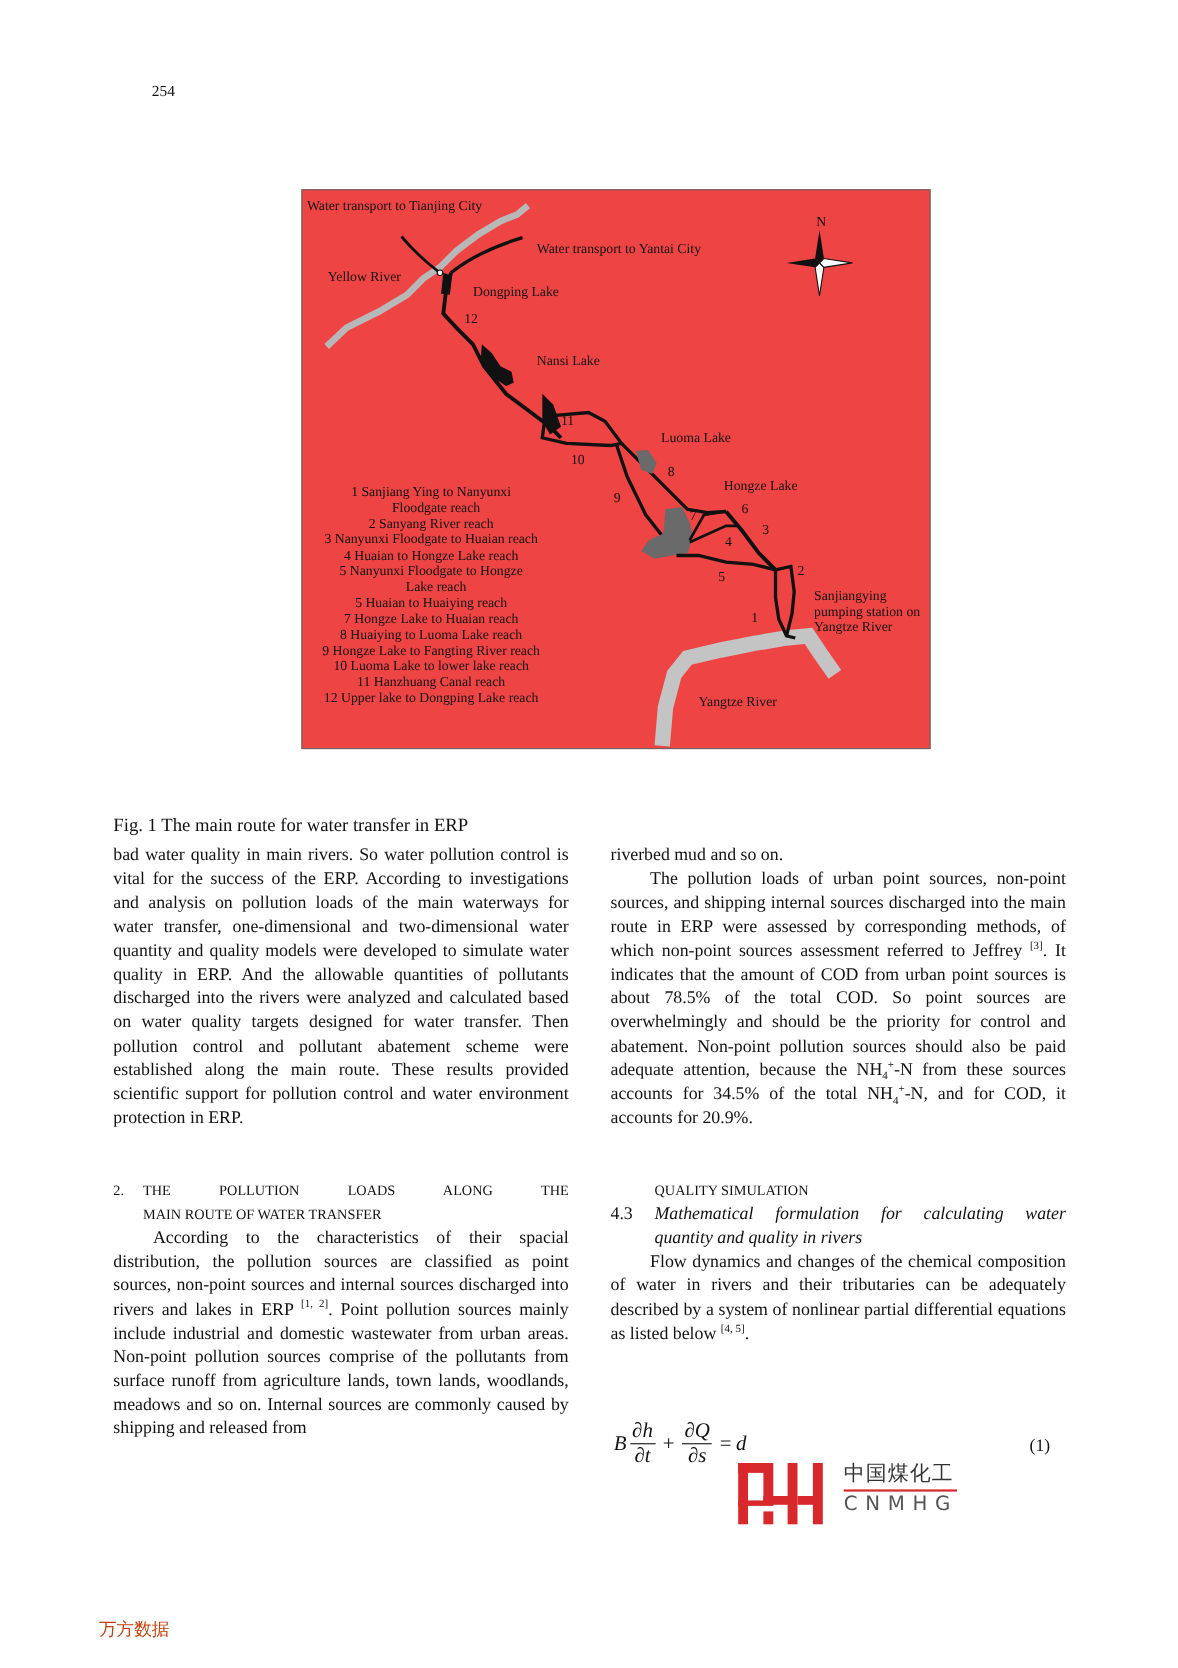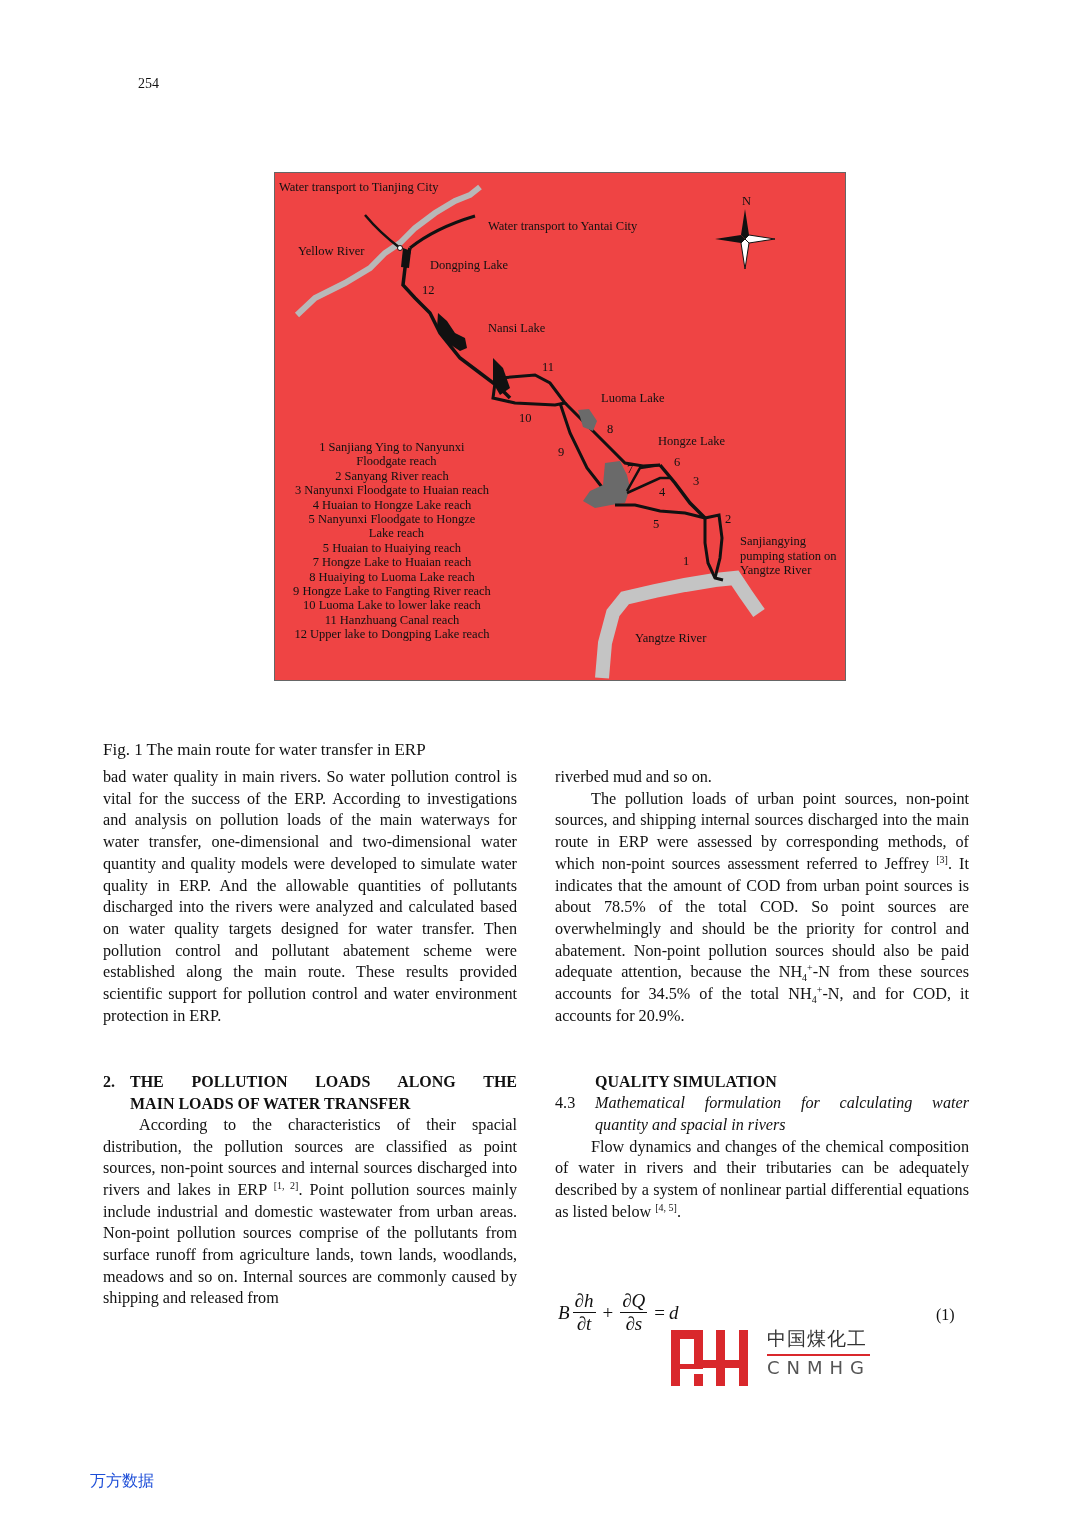--- a/index.html
+++ b/index.html
@@ -13,21 +13,21 @@
   .map-num { position: absolute; font-size: 12.5px; line-height: 14px; }
   .legend { position: absolute; left: 18px; top: 267px; font-size: 12.5px; line-height: 14.4px; }
   .legend div { white-space: nowrap; text-align: center; }
   .legend .indent { padding-left: 9px; }
   .caption { position: absolute; left: 103px; top: 740px; font-size: 17px; }
   .col { position: absolute; width: 414px; font-size: 16.2px; line-height: 21.7px; text-align: justify; }
   .col-left { left: 103px; top: 767px; }
   .col-right { left: 555px; top: 767px; }
   .col p { margin: 0; }
   .col .indent { text-indent: 36px; }
-  .heading { font-weight: bold; font-size: 16px; line-height: 21.7px; }
+  .heading { font-weight: normal; font-size: 13px; line-height: 21.7px; }
   .heading .num { display: inline-block; width: 27px; }
   .heading .cont { padding-left: 27px; }
   .sub-heading .num { display: inline-block; width: 40px; font-style: normal; }
   .sub-heading .txt { font-style: italic; }
   .sub-heading .cont { padding-left: 40px; font-style: italic; }
   sup { font-size: 10px; line-height: 0; }
   sub { font-size: 10px; line-height: 0; }
   .equation { position: absolute; left: 558px; top: 1290px; font-size: 19px; font-style: italic;
               display: flex; align-items: center; }
   .frac { display: inline-flex; flex-direction: column; align-items: center; margin: 0 3px; }
@@ -35,21 +35,21 @@
   .frac .d { line-height: 22px; }
   .op { font-style: normal; margin: 0 4px; }
   .eq-number { position: absolute; left: 936px; top: 1306px; font-size: 16px; }
   .watermark-logo { position: absolute; left: 671px; top: 1326px; width: 200px; height: 60px; }
   .logo-cn { position: absolute; left: 96px; top: 0; font-family: "DejaVu Sans", sans-serif;
              font-size: 19px; color: #333; letter-spacing: 1px; }
   .logo-line { position: absolute; left: 96px; top: 28px; width: 103px; height: 2px; background: #d9282c; }
   .logo-en { position: absolute; left: 96px; top: 31px; font-family: "DejaVu Sans", sans-serif;
              font-size: 18px; color: #555; letter-spacing: 7px; }
   .footer-source { position: absolute; left: 90px; top: 1471px; font-family: "DejaVu Sans", sans-serif;
-                   font-size: 16px; color: #1d4ed8; }
+                   font-size: 16px; color: #c2410c; }
 </style>
 </head>
 <body>
 
 <div class="page-number">254</div>
 
 <div class="figure-box">
   <svg width="570" height="507" viewBox="0 0 570 507">
 
     <path d="M22,142 L40,125 L70,110 L95,95 L110,80 L125,70 L140,55 L160,40 L180,28 L195,22 L205,14" stroke="#b8b8b8" stroke-width="6" fill="none"></path>
@@ -114,21 +114,21 @@
   <div class="map-num" style="left:408px; top:381px;">1</div>
   <div class="map-num" style="left:450px; top:339px;">2</div>
   <div class="map-num" style="left:418px; top:301px;">3</div>
   <div class="map-num" style="left:384px; top:312px;">4</div>
   <div class="map-num" style="left:378px; top:344px;">5</div>
   <div class="map-num" style="left:399px; top:282px;">6</div>
   <div class="map-num" style="left:352px; top:289px;">7</div>
   <div class="map-num" style="left:332px; top:249px;">8</div>
   <div class="map-num" style="left:283px; top:272px;">9</div>
   <div class="map-num" style="left:244px; top:238px;">10</div>
-  <div class="map-num" style="left:235px; top:187px;margin-left:32px;">11</div>
+  <div class="map-num" style="left:235px; top:202px;">11</div>
   <div class="map-num" style="left:147px; top:110px;">12</div>
 
   <div class="legend">
     <div>1 Sanjiang Ying to Nanyunxi</div>
     <div class="indent">Floodgate reach</div>
     <div>2 Sanyang River reach</div>
     <div>3 Nanyunxi Floodgate to Huaian reach</div>
     <div>4 Huaian to Hongze Lake reach</div>
     <div>5 Nanyunxi Floodgate to Hongze</div>
     <div class="indent">Lake reach</div>
@@ -144,37 +144,37 @@
 
 <div class="caption">Fig. 1 The main route for water transfer in ERP</div>
 
 <div class="col col-left">
   <p>bad water quality in main rivers. So water pollution control is vital for the success of the ERP. According to investigations and analysis on pollution loads of the main waterways for water transfer, one-dimensional and two-dimensional water quantity and quality models were developed to simulate water quality in ERP. And the allowable quantities of pollutants discharged into the rivers were analyzed and calculated based on water quality targets designed for water transfer. Then pollution control and pollutant abatement scheme were established along the main route. These results provided scientific support for pollution control and water environment protection in ERP.</p>
   <div style="height:44px;"></div>
   <div class="heading" style="text-align:justify; text-align-last:justify;">
     <span class="num">2.</span><span>THE POLLUTION LOADS ALONG THE</span>
   </div>
   <div class="heading">
-    <span class="cont">MAIN LOADS OF WATER TRANSFER</span>
+    <span class="cont">MAIN ROUTE OF WATER TRANSFER</span>
   </div>
   <p class="indent"><span>According to the characteristics of their spacial distribution, the pollution sources are classified as point sources, non-point sources and internal sources discharged into rivers and lakes in ERP </span><sup>[1, 2]</sup><span>. Point pollution sources mainly include industrial and domestic wastewater from urban areas. Non-point pollution sources comprise of the pollutants from surface runoff from agriculture lands, town lands, woodlands, meadows and so on. Internal sources are commonly caused by shipping and released from</span></p>
 </div>
 
 <div class="col col-right">
   <p>riverbed mud and so on.</p>
   <p class="indent"><span>The pollution loads of urban point sources, non-point sources, and shipping internal sources discharged into the main route in ERP were assessed by corresponding methods, of which non-point sources assessment referred to Jeffrey </span><sup>[3]</sup><span>. It indicates that the amount of COD from urban point sources is about 78.5% of the total COD. So point sources are overwhelmingly and should be the priority for control and abatement. Non-point pollution sources should also be paid adequate attention, because the NH</span><sub>4</sub><sup>+</sup><span>-N from these sources accounts for 34.5% of the total NH</span><sub>4</sub><sup>+</sup><span>-N, and for COD, it accounts for 20.9%.</span></p>
   <div style="height:44px;"></div>
   <div class="heading">
     <span style="padding-left:40px;">QUALITY SIMULATION</span>
   </div>
   <div class="sub-heading" style="text-align:justify; text-align-last:justify;">
     <span class="num">4.3</span><span class="txt">Mathematical formulation for calculating water</span>
   </div>
   <div class="sub-heading">
-    <span class="cont">quantity and spacial in rivers</span>
+    <span class="cont">quantity and quality in rivers</span>
   </div>
   <p class="indent"><span>Flow dynamics and changes of the chemical composition of water in rivers and their tributaries can be adequately described by a system of nonlinear partial differential equations as listed below </span><sup>[4, 5]</sup><span>.</span></p>
 </div>
 
 <div class="equation">
   <span>B</span>
   <span class="frac">
     <span class="n">∂h</span>
     <span class="d">∂t</span>
   </span>

